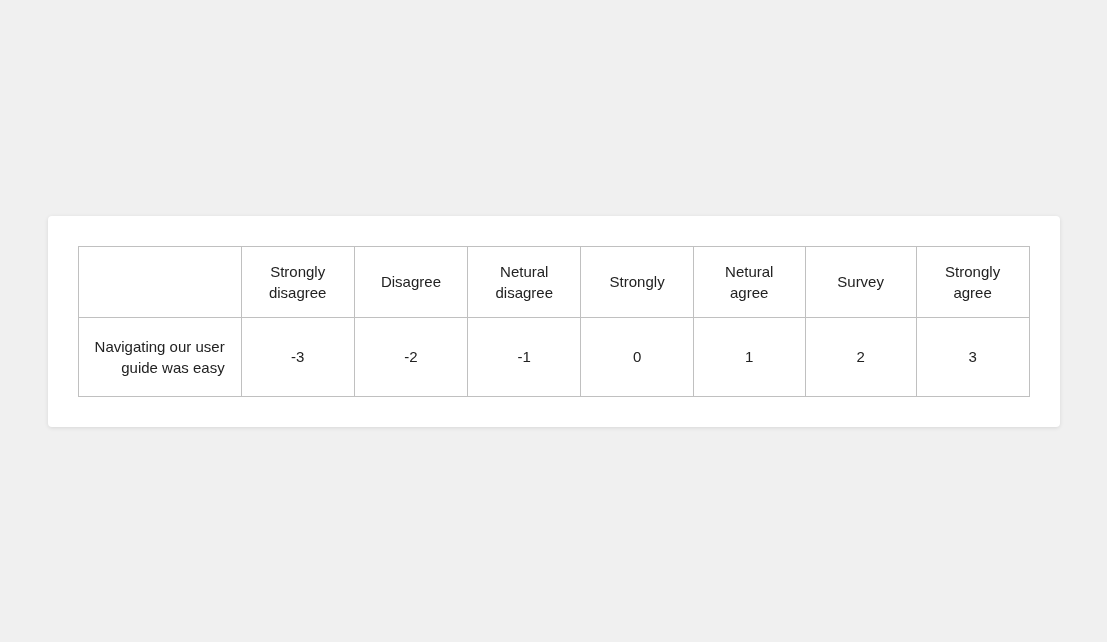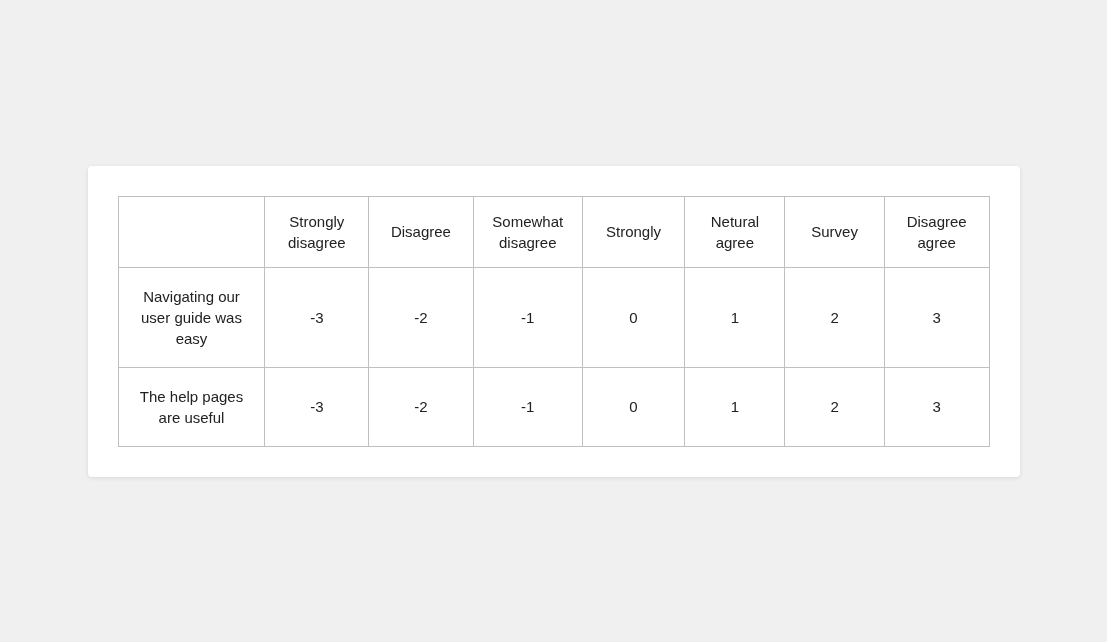--- a/index.html
+++ b/index.html
@@ -20,21 +20,21 @@
 
     .table-wrapper {
       background: #ffffff;
       padding: 30px 30px;
       border-radius: 4px;
       box-shadow: 0 1px 4px rgba(0,0,0,0.1);
     }
 
     table {
       border-collapse: collapse;
-      width: 872px;
+      width: 952px;
     }
 
     th, td {
       border: 1px solid #c0c0c0;
       text-align: center;
       vertical-align: middle;
       font-size: 15px;
       color: #222;
       line-height: 1.4;
     }
@@ -43,21 +43,21 @@
       padding: 14px 10px;
       font-weight: 400;
       background: #ffffff;
     }
 
     td {
       padding: 18px 10px;
     }
 
     td.row-label {
-      text-align: center;
+      text-align: right;
       padding: 18px 16px;
       font-size: 15px;
       font-weight: 400;
       vertical-align: middle;
       width: 175px;
     }
 
     th.col-header {
       width: 120px;
     }
@@ -69,43 +69,33 @@
 </head>
 <body>
 
 <div class="table-wrapper">
   <table>
     <thead>
       <tr>
         <th class="empty-header"></th>
         <th class="col-header">Strongly disagree</th>
         <th class="col-header">Disagree</th>
-        <th class="col-header">Somewhat disagree</th>
+        <th class="col-header">Netural disagree</th>
         <th class="col-header">Strongly</th>
         <th class="col-header">Netural agree</th>
         <th class="col-header">Survey</th>
-        <th class="col-header">Disagree agree</th>
+        <th class="col-header">Strongly agree</th>
       </tr>
     </thead>
     <tbody>
       <tr>
         <td class="row-label">Navigating our user guide was easy</td>
         <td>-3</td>
         <td>-2</td>
         <td>-1</td>
         <td>0</td>
         <td>1</td>
         <td>2</td>
         <td>3</td>
       </tr>
-      <tr>
-        <td class="row-label">The help pages are useful</td>
-        <td>-3</td>
-        <td>-2</td>
-        <td>-1</td>
-        <td>0</td>
-        <td>1</td>
-        <td>2</td>
-        <td>3</td>
-      </tr>
     </tbody>
   </table>
 </div>
 
 </body></html>

